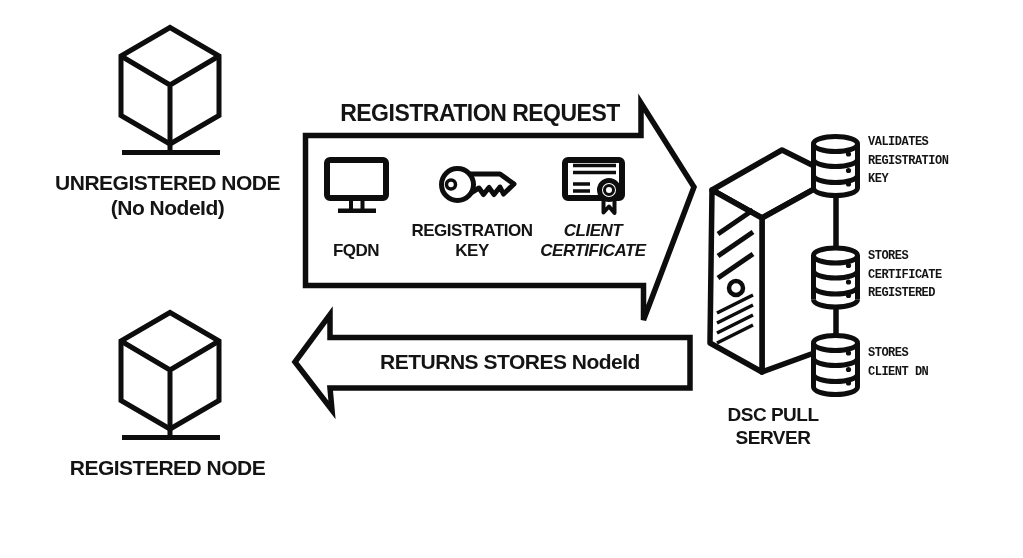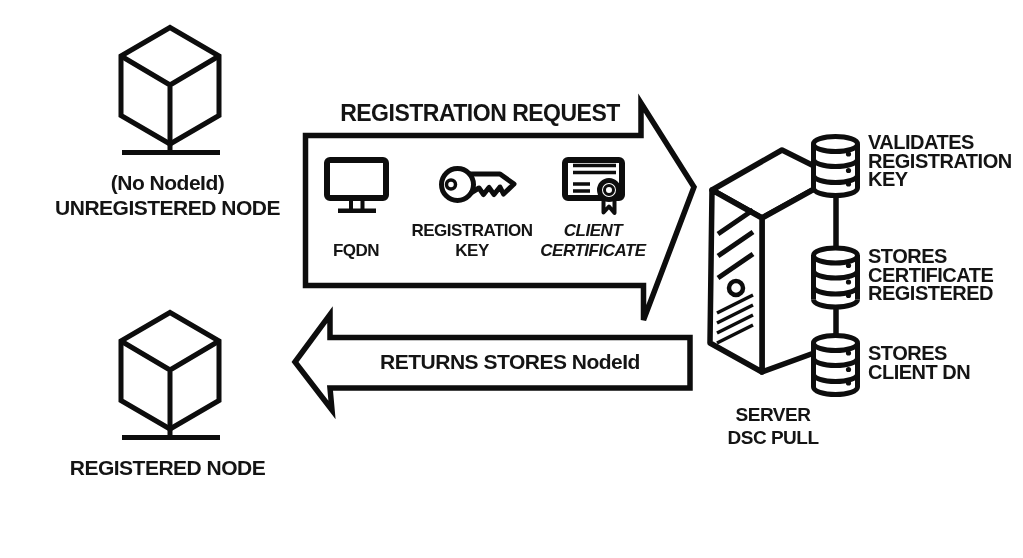--- a/index.html
+++ b/index.html
@@ -25,21 +25,21 @@
   .dot{fill:var(--stroke-color,#0d0d0d);stroke:none;}
   .rnd{stroke-linejoin:round;stroke-linecap:round;}
   
   .lbl{position:absolute;font-weight:bold;letter-spacing:-0.5px;line-height:1.18;
        text-align:center;white-space:nowrap;}
   .lbl-left{text-align:left;}
   .t-title {font-size:23px;}
   .t-node  {font-size:21px;line-height:25px;}
   .t-item  {font-size:17px;line-height:20px;}
   .t-return{font-size:21px;}
-  .t-db    {font-size:20px;line-height:18.5px;}
+  .t-db    {font-size:12px;line-height:18.5px;font-family:Liberation Mono, monospace;}
   .t-server{font-size:19px;line-height:23px;}
 </style>
 </head>
 <body>
 
 <div class="stage">
 
   <svg width="1023" height="558" viewBox="0 0 1023 558">
 
     <g>
@@ -118,22 +118,22 @@
       <ellipse class="s5" cx="835.5" cy="343" rx="22" ry="7.5"></ellipse>
       <path class="s5" d="M813.5,343 L813.5,387 M857.5,343 L857.5,387"></path>
       <path class="s5" d="M813.5,358 A22,7.5 0 0 0 857.5,358 M813.5,374 A22,7.5 0 0 0 857.5,374 M813.5,387 A22,7.5 0 0 0 857.5,387"></path>
       <circle class="dot" cx="848.5" cy="353" r="2.6"></circle>
       <circle class="dot" cx="848.5" cy="369.5" r="2.6"></circle>
       <circle class="dot" cx="848.5" cy="383" r="2.6"></circle>
     </g>
   </svg>
 
   <div class="lbl t-node" style="left:25px;top:170px;width:285px;">
+    <div>UNREGISTERED NODE</div>
     <div>(No NodeId)</div>
-    <div>UNREGISTERED NODE</div>
   </div>
 
   <div class="lbl t-node" style="left:25px;top:455px;width:285px;">
     <div>REGISTERED NODE</div>
   </div>
 
   <div class="lbl t-title" style="left:309px;top:100px;width:342px;">REGISTRATION REQUEST</div>
 
   <div class="lbl t-item" style="left:306px;top:221px;width:100px;margin-top:20px;">
     <div>FQDN</div>
@@ -162,17 +162,17 @@
     <div>CERTIFICATE</div>
     <div>REGISTERED</div>
   </div>
 
   <div class="lbl t-db lbl-left" style="left:868px;top:344px;width:150px;">
     <div>STORES</div>
     <div>CLIENT DN</div>
   </div>
 
   <div class="lbl t-server" style="left:700px;top:403px;width:146px;">
+    <div>DSC PULL</div>
     <div>SERVER</div>
-    <div>DSC PULL</div>
   </div>
 
 </div>
 
 </body></html>

